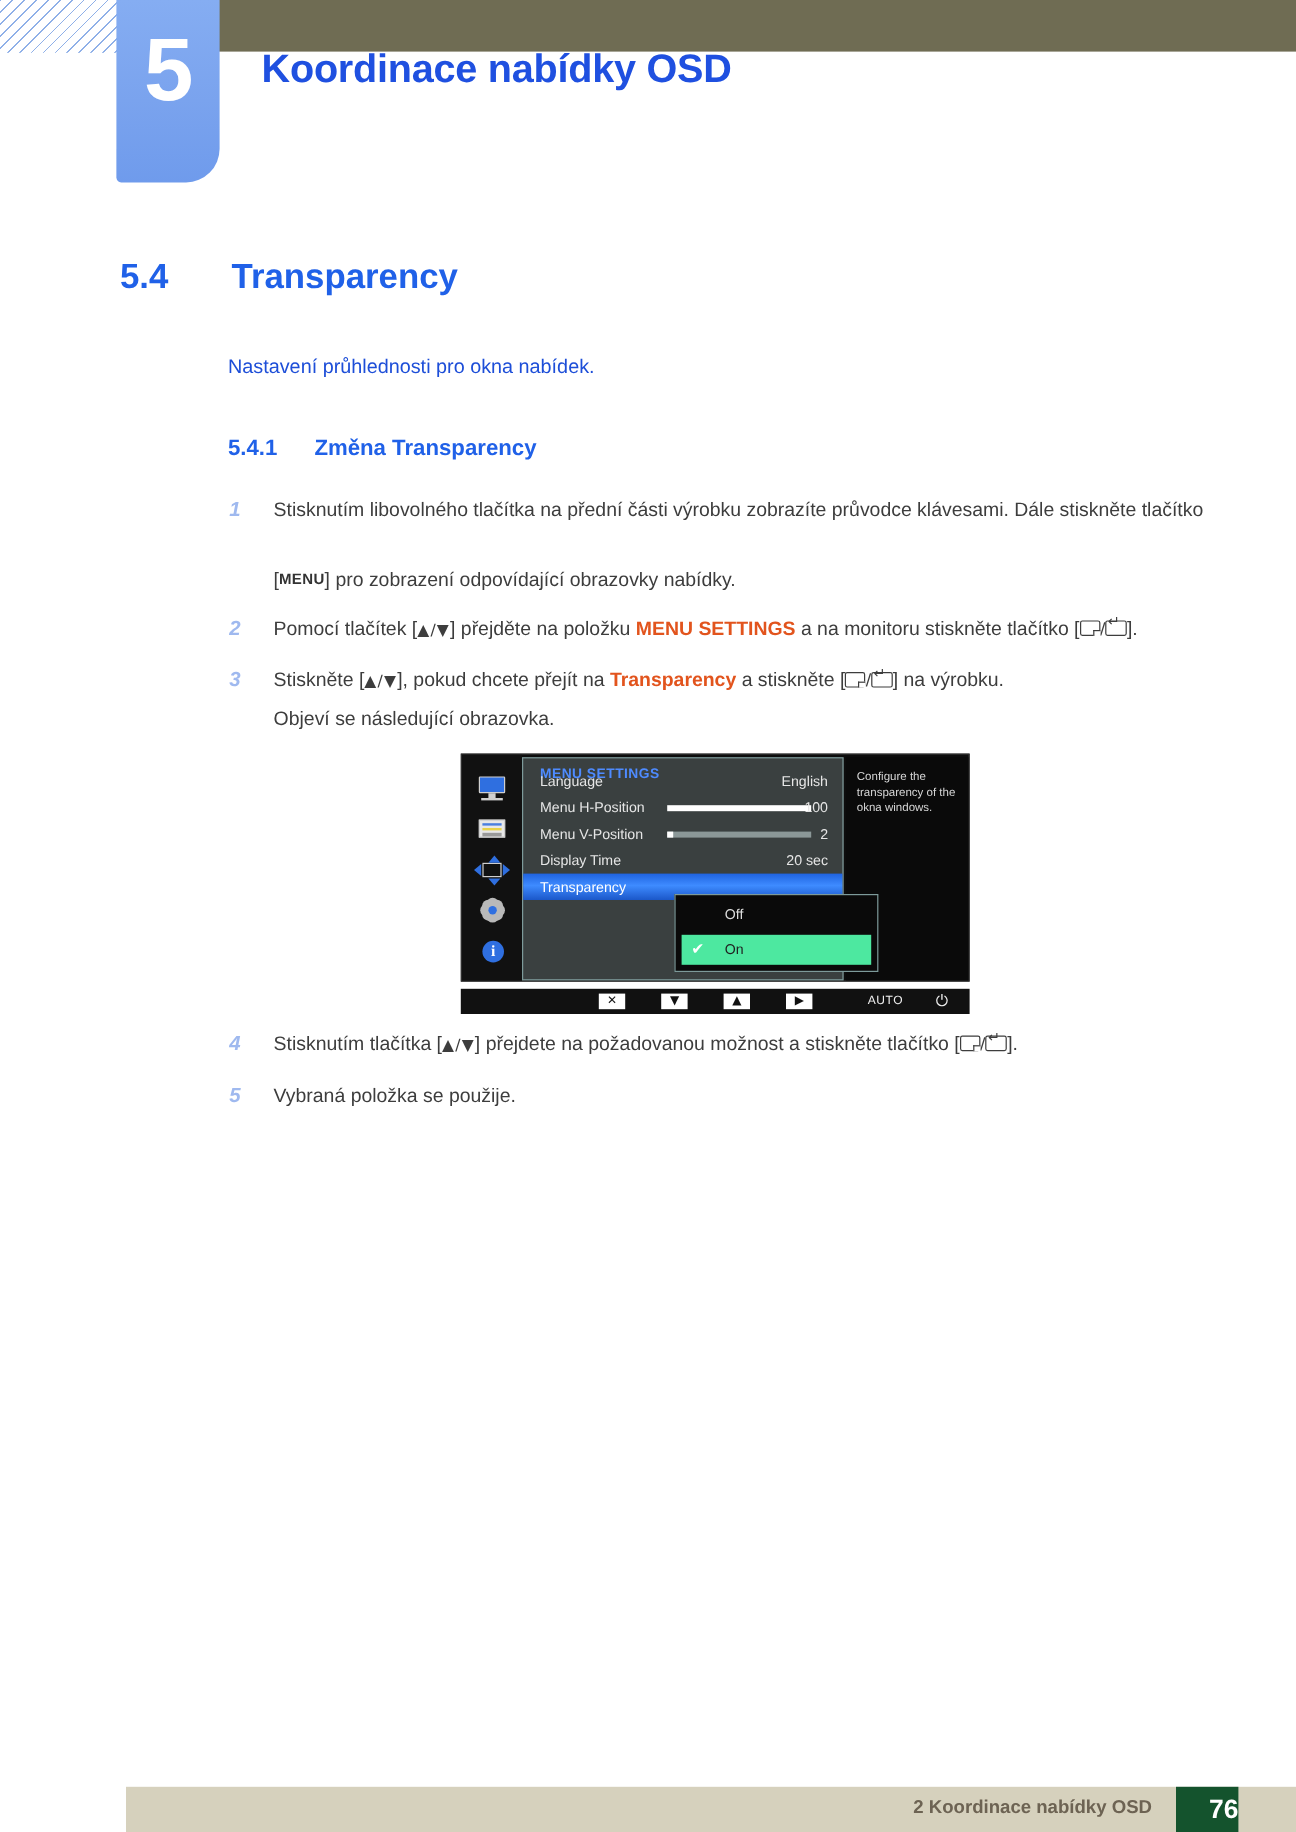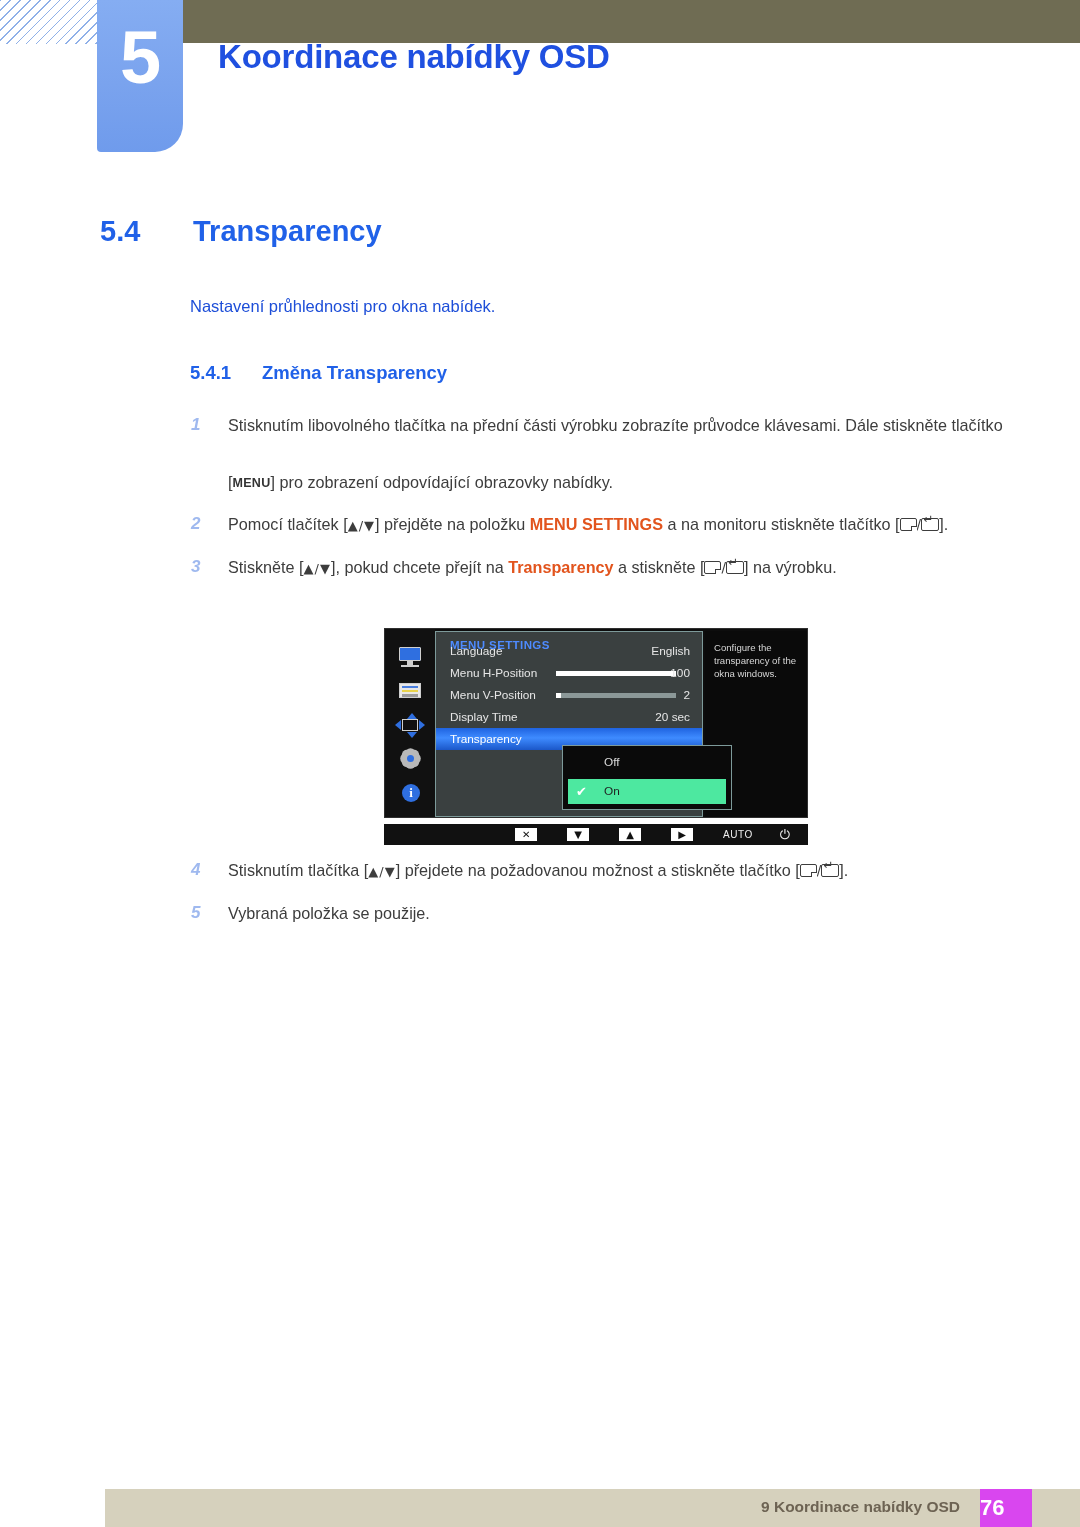--- a/index.html
+++ b/index.html
@@ -236,38 +236,38 @@
     position:absolute; left:0; top:196px; width:424px; height:21px;
     background:#111111;
     display:flex; align-items:center; justify-content:flex-end;
   }
   .btn-k {
     width: 22px; height: 13px; background:#ffffff; color:#111;
     margin-right: 30px;
     font-size: 10px; line-height:13px; text-align:center;
     font-family:"DejaVu Sans", sans-serif; font-weight:bold;
   }
-  .btn-auto { color:#efefef; font-size:10px; margin-right:27px; letter-spacing:.5px; }
+  .btn-auto { color:#efefef; font-size:10px; margin-right:27px; letter-spacing:.5px;margin-left:16px; }
   .btn-power { color:#efefef; font-size:13px; margin-right:18px; font-family:"DejaVu Sans", sans-serif; }
 
   
   .footer-bar {
     position:absolute; left:105px; top:1489px; right:0; height:38px;
     background:#d6d1bd;
   }
   .footer-text {
     position:absolute; right:120px; top:1498px;
     font-size:15.5px; font-weight:bold; color:#6d6353;
     white-space:nowrap;
   }
   .footer-page {
     position:absolute; right:48px; top:1489px;
-    width:52px; height:38px; background:#d946ef;
+    width:52px; height:38px; background:#14532d;
     color:#ffffff; font-size:22px; font-weight:bold;
-    text-align:left; line-height:38px;
+    text-align:right; line-height:38px;
   }
 </style>
 </head>
 <body>
 
 <div class="hatch"></div>
 <div class="topbar"></div>
 <div class="chapnum-box">
   <div class="chapnum">5</div>
 </div>
@@ -291,20 +291,21 @@
   </div>
 
   <div class="step">
     <span class="marker">2</span>
     <span>Pomocí tlačítek [</span><span class="arrow-pair">▲/▼</span><span>] přejděte na položku </span><span class="kw">MENU SETTINGS</span><span> a na monitoru stiskněte tlačítko [</span><span class="key-win"></span><span class="gl">/</span><span class="key-enter"></span><span>].</span>
   </div>
 
   <div class="step">
     <span class="marker">3</span>
     <span>Stiskněte [</span><span class="arrow-pair">▲/▼</span><span>], pokud chcete přejít na </span><span class="kw">Transparency</span><span> a stiskněte [</span><span class="key-win"></span><span class="gl">/</span><span class="key-enter"></span><span>] na výrobku.</span>
+    <span class="sub-line">Objeví se následující obrazovka.</span>
   </div>
 
 </div>
 
 <div class="osd">
   <div class="osd-main">
 
     <div class="osd-sidebar">
       <div class="osd-ico ico-monitor">
         <span class="scr"></span>
@@ -402,14 +403,14 @@
   </div>
 
   <div class="step">
     <span class="marker">5</span>
     <span>Vybraná položka se použije.</span>
   </div>
 
 </div>
 
 <div class="footer-bar"></div>
-<div class="footer-text">9 Koordinace nabídky OSD</div>
+<div class="footer-text">2 Koordinace nabídky OSD</div>
 <div class="footer-page">76</div>
 
 </body></html>

